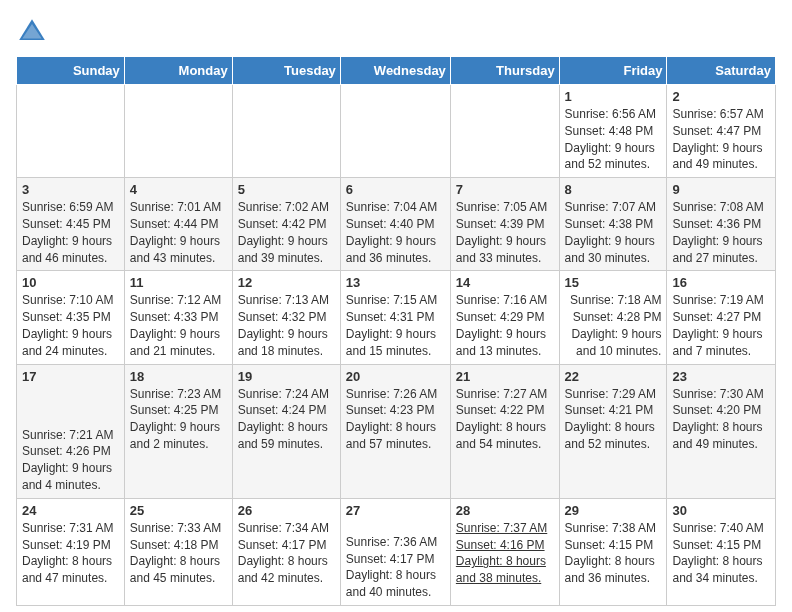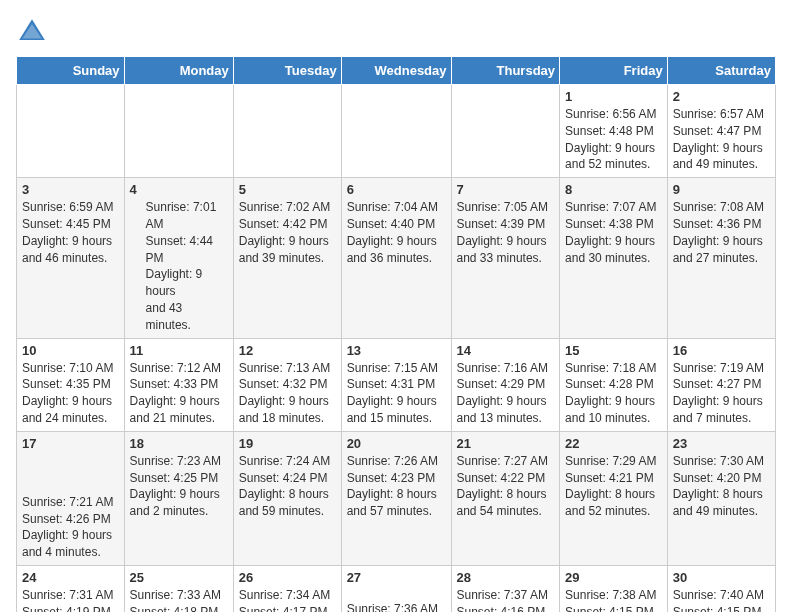--- a/index.html
+++ b/index.html
@@ -153,21 +153,21 @@
       <tr>
         <td>
           <span class="day-num">3</span>
           <div class="day-info" style="white-space: pre-line;">Sunrise: 6:59 AM
 Sunset: 4:45 PM
 Daylight: 9 hours
 and 46 minutes.</div>
         </td>
         <td>
           <span class="day-num">4</span>
-          <div class="day-info" style="white-space: pre-line; margin-left: 16px;">Sunrise: 7:01 AM
+          <div class="day-info" style="white-space: pre-line;">Sunrise: 7:01 AM
 Sunset: 4:44 PM
 Daylight: 9 hours
 and 43 minutes.</div>
         </td>
         <td>
           <span class="day-num">5</span>
           <div class="day-info" style="white-space: pre-line;">Sunrise: 7:02 AM
 Sunset: 4:42 PM
 Daylight: 9 hours
 and 39 minutes.</div>
@@ -232,21 +232,21 @@
         </td>
         <td>
           <span class="day-num">14</span>
           <div class="day-info" style="white-space: pre-line;">Sunrise: 7:16 AM
 Sunset: 4:29 PM
 Daylight: 9 hours
 and 13 minutes.</div>
         </td>
         <td>
           <span class="day-num">15</span>
-          <div class="day-info" style="white-space: pre-line;">Sunrise: 7:18 AM
+          <div class="day-info" style="white-space: pre-line; text-align: right;">Sunrise: 7:18 AM
 Sunset: 4:28 PM
 Daylight: 9 hours
 and 10 minutes.</div>
         </td>
         <td>
           <span class="day-num">16</span>
           <div class="day-info" style="white-space: pre-line;">Sunrise: 7:19 AM
 Sunset: 4:27 PM
 Daylight: 9 hours
 and 7 minutes.</div>
@@ -327,21 +327,21 @@
         </td>
         <td>
           <span class="day-num">27</span>
           <div class="day-info" style="white-space: pre-line; margin-top: 16px;">Sunrise: 7:36 AM
 Sunset: 4:17 PM
 Daylight: 8 hours
 and 40 minutes.</div>
         </td>
         <td>
           <span class="day-num">28</span>
-          <div class="day-info" style="white-space: pre-line;">Sunrise: 7:37 AM
+          <div class="day-info" style="white-space: pre-line; text-decoration: underline;">Sunrise: 7:37 AM
 Sunset: 4:16 PM
 Daylight: 8 hours
 and 38 minutes.</div>
         </td>
         <td>
           <span class="day-num">29</span>
           <div class="day-info" style="white-space: pre-line;">Sunrise: 7:38 AM
 Sunset: 4:15 PM
 Daylight: 8 hours
 and 36 minutes.</div>

